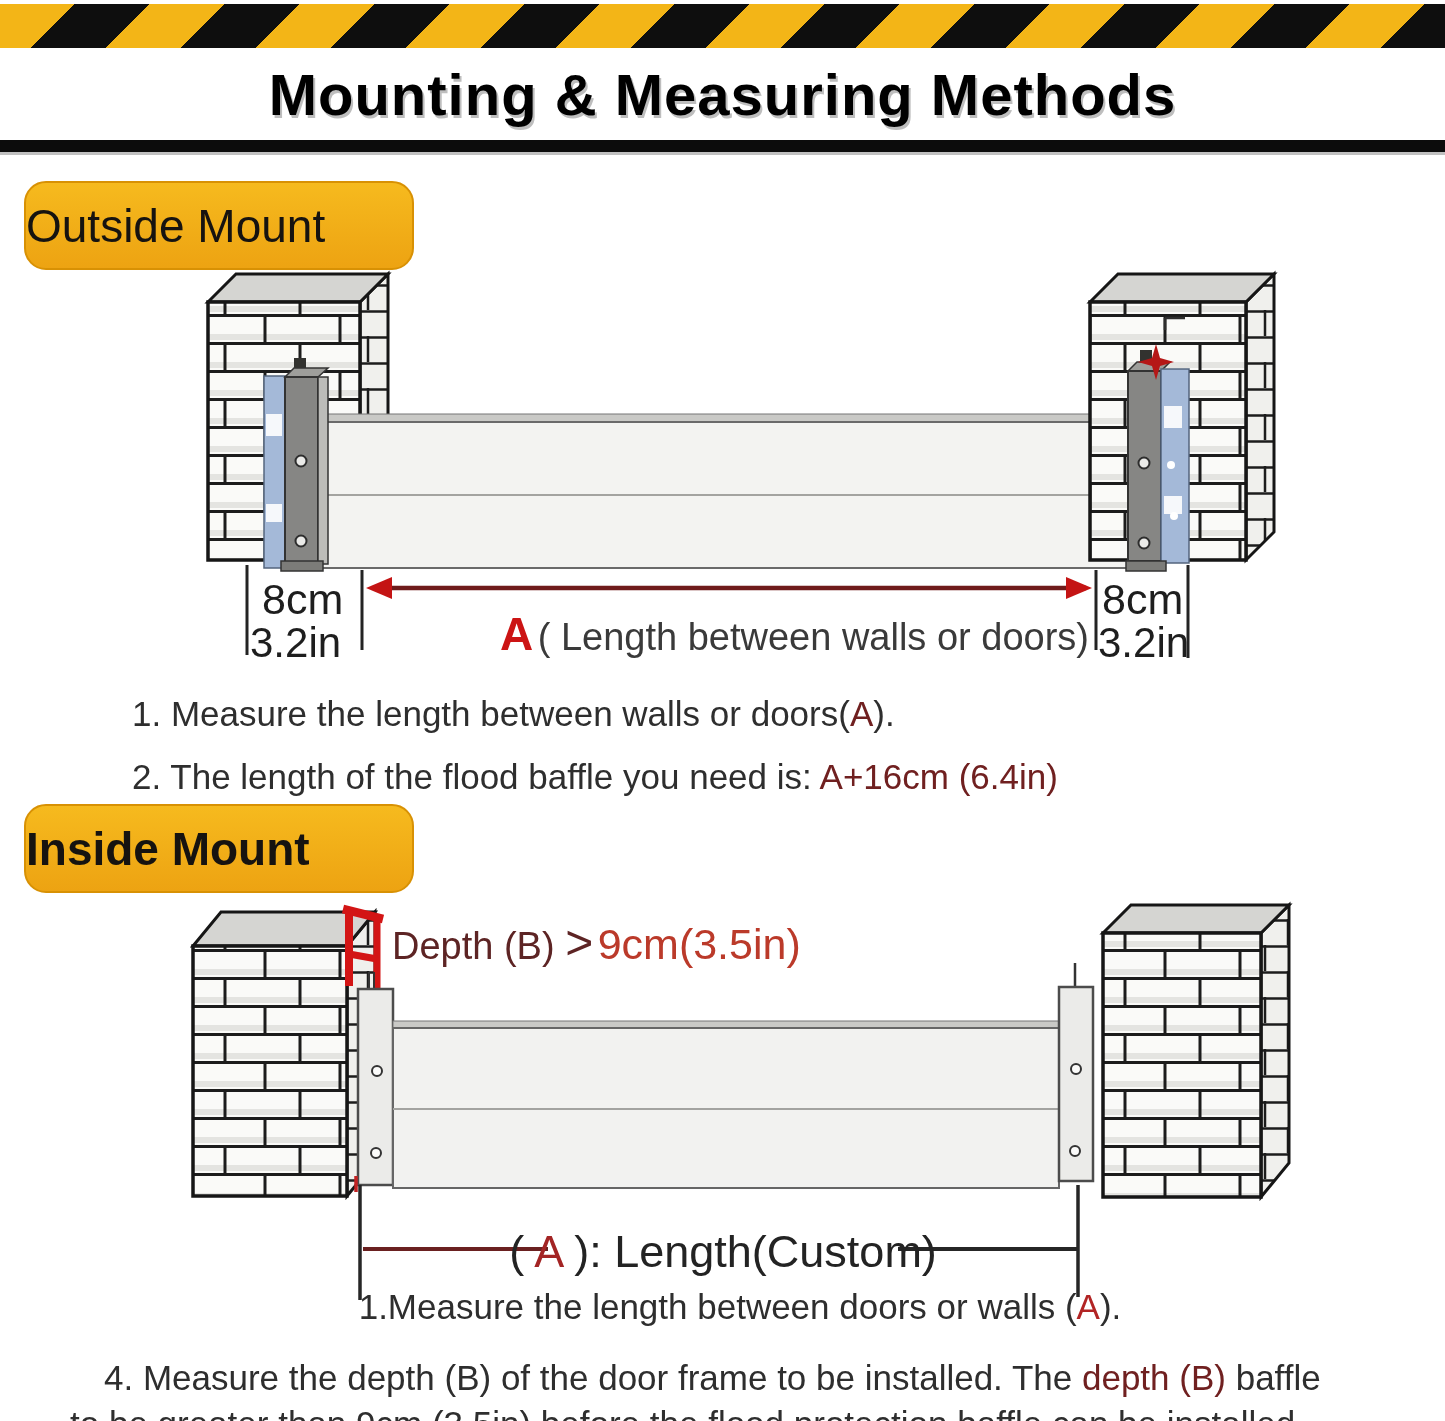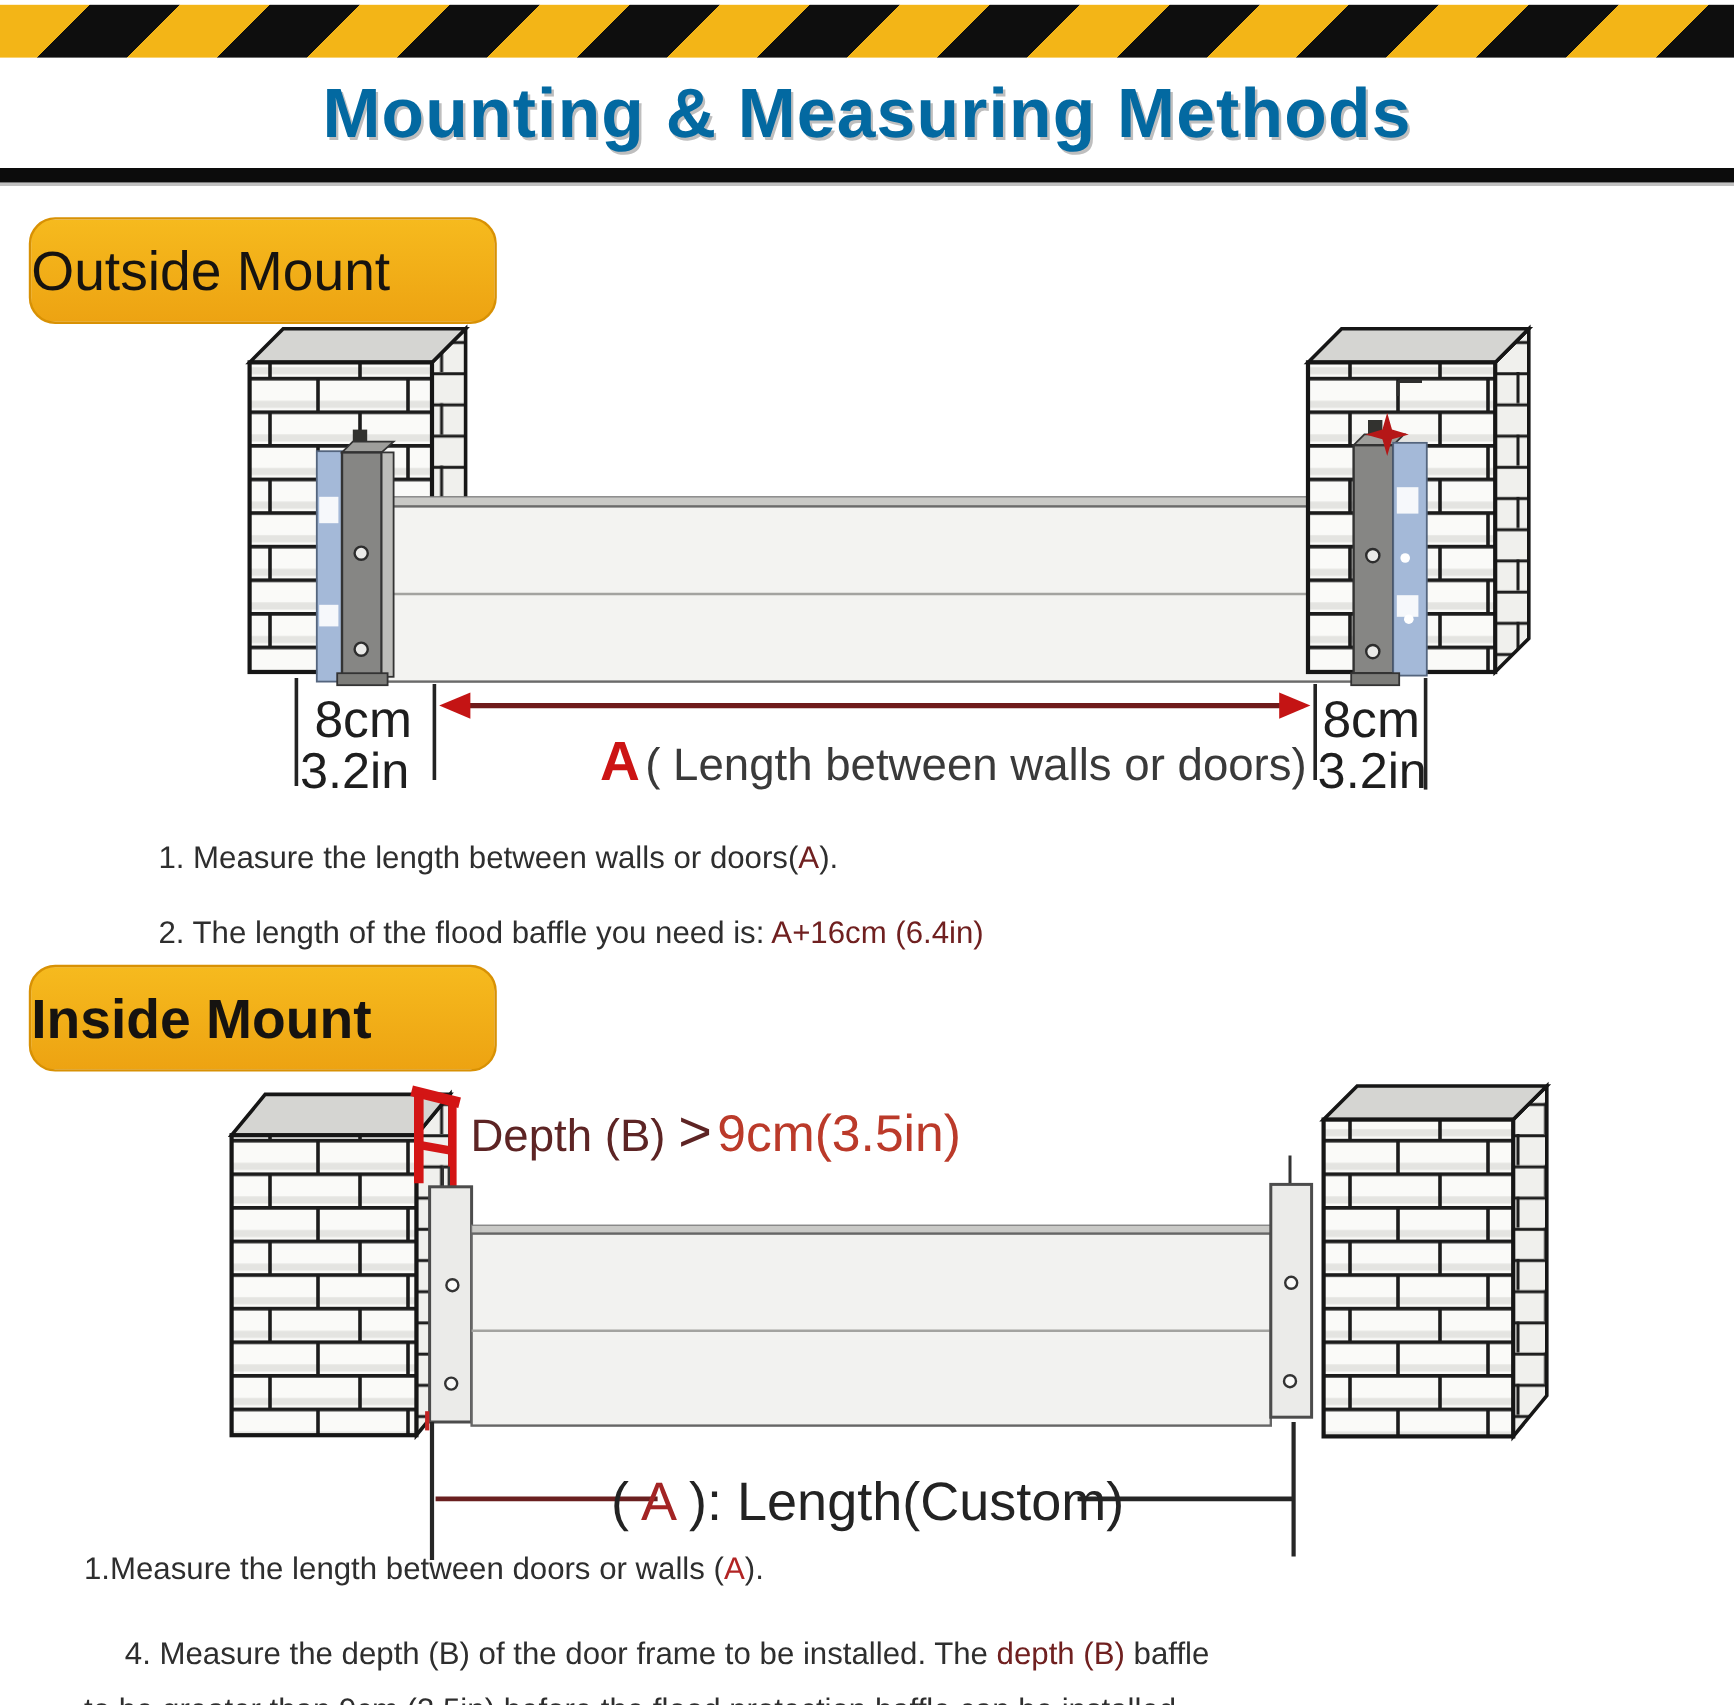--- a/index.html
+++ b/index.html
@@ -2,34 +2,34 @@
 <html><head>
 <meta charset="utf-8">
 <style>
   html,body{margin:0;padding:0;background:#ffffff;}
   .canvas{position:relative;width:1445px;height:1421px;background:#ffffff;overflow:hidden;
           font-family:"Liberation Sans", sans-serif;}
   .hazard{position:absolute;left:0;top:4px;width:1445px;height:44px;
           background:repeating-linear-gradient(135deg,#f3b517 0 53px,#0e0e0e 53px 106px);}
   .title{position:absolute;left:0;top:48px;width:1445px;height:92px;display:flex;
          align-items:center;justify-content:center;font-size:58px;font-weight:800;
-         letter-spacing:1px;color:#0369a1;text-shadow:2px 3px 0 rgba(110,110,110,.45);}
+         letter-spacing:1px;color:#000000;text-shadow:2px 3px 0 rgba(110,110,110,.45);}
   .blackbar{position:absolute;left:0;top:140px;width:1445px;height:12px;background:#0c0c0c;
             box-shadow:0 3px 0 rgba(150,150,150,.6);}
   .pill{position:absolute;left:24px;width:386px;height:85px;border-radius:22px;
         background:linear-gradient(#f6ba1e,#eda312);border:2px solid #d89104;
         display:flex;align-items:center;justify-content:flex-start;font-size:46px;color:#161310;}
   .pill-outside{top:181px;}
   .pill-inside{top:804px;font-weight:bold;}
   .diagram{position:absolute;left:0;}
-  .steps{position:absolute;font-size:26px;color:#2e2e2e;}
+  .steps{position:absolute;font-size:35px;color:#2e2e2e;}
   .steps p{margin:0 0 15px 0;line-height:48px;}
   .steps-outside{top:690px;left:132px;}
   .steps-inside{top:1283px;left:70px;width:1340px;}
-  .steps-inside .p1{}
+  .steps-inside .p1{text-align:center;}
   .steps-inside .p2{text-indent:34px;line-height:46px;margin-top:24px;}
   .redtxt{color:#702020;}
   .reda{color:#b22424;}
   svg text{font-family:"Liberation Sans", sans-serif;}
 </style>
 </head>
 <body>
 
 <div class="canvas">
 

